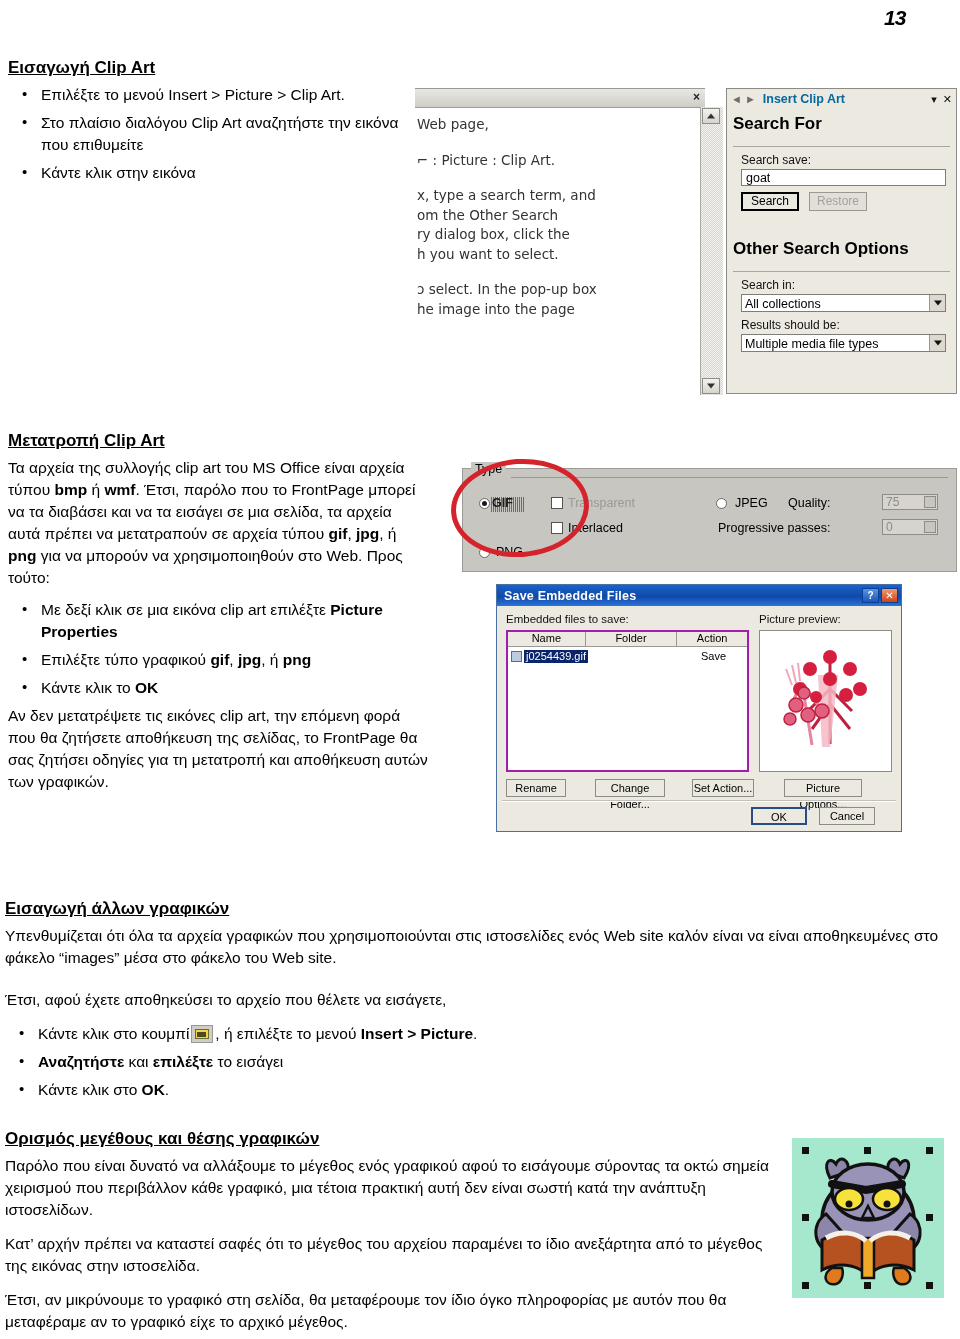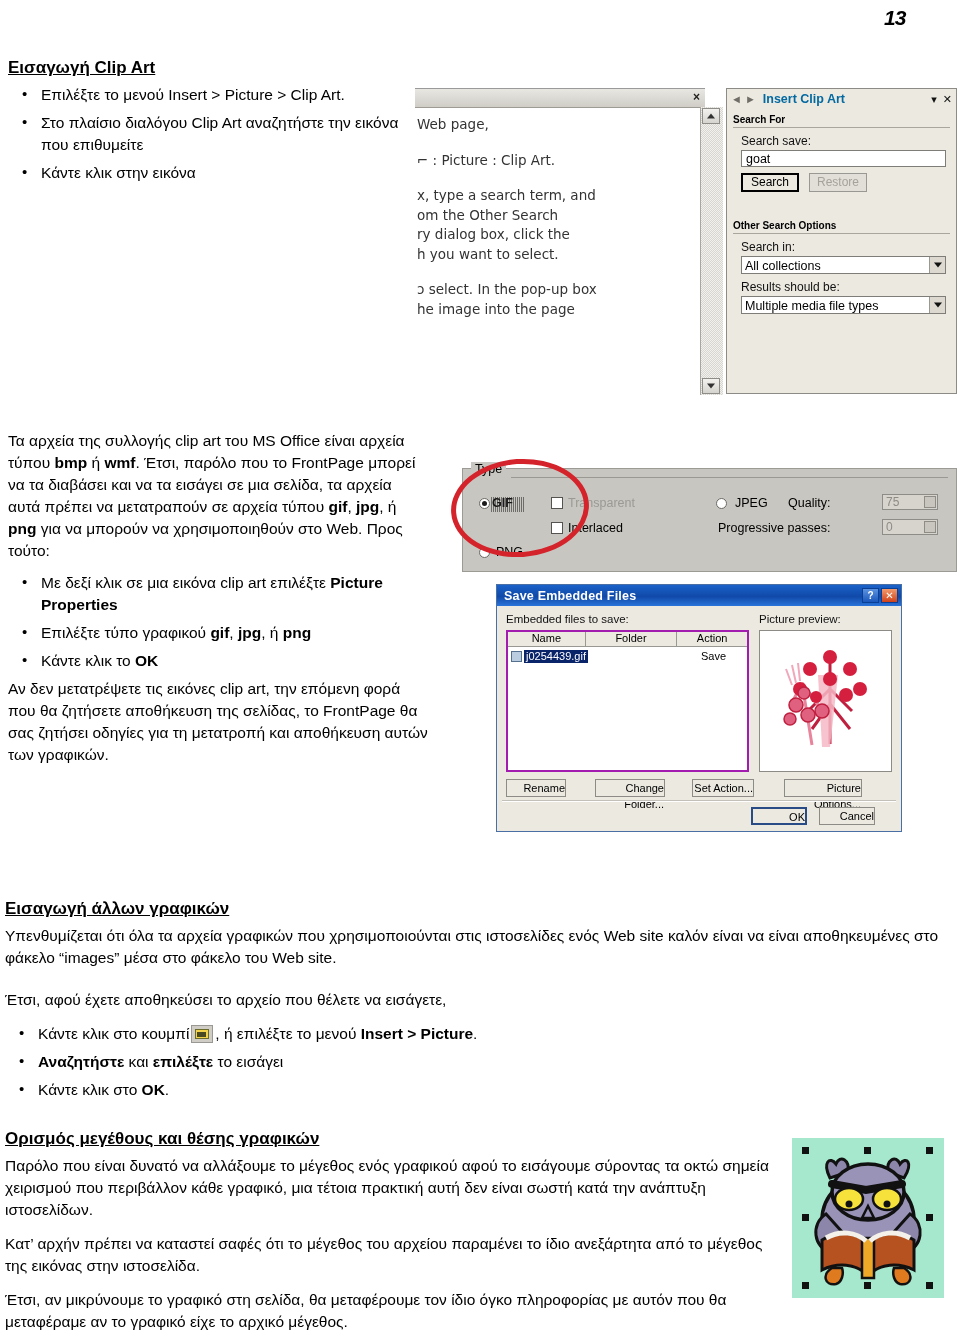--- a/index.html
+++ b/index.html
@@ -49,21 +49,21 @@
   #sb-up .sb-arrow{border-bottom:5px solid #333;}
   #sb-down .sb-arrow{border-top:5px solid #333;}
 
   
   #clipart-pane{position:absolute;left:311px;top:0;width:231px;height:306px;
     background:#ece9e1;border:1px solid #8d8b85;box-sizing:border-box;}
   #cp-title{position:relative;height:20px;background:#ece9e1;display:flex;align-items:center;padding:0 4px;}
   .cp-nav{font-size:11px;color:#6f6d66;margin-right:3px;}
   #cp-title-text{font-size:12.5px;font-weight:bold;color:#0369a1;margin-left:4px;flex:1;}
   .cp-t-btn{font-size:11px;color:#111;margin-left:6px;font-weight:bold;}
-  .cp-h{font-size:10px;font-weight:bold;margin:5px 6px 0 6px;border-bottom:1px solid #a9a69e;padding-bottom:2px;}
+  .cp-h{font-size:17px;font-weight:bold;margin:5px 6px 0 6px;border-bottom:1px solid #a9a69e;padding-bottom:12px;}
   .cp-l{font-size:12px;margin:6px 0 2px 14px;color:#111;}
   .cp-input{margin:0 10px 0 14px;height:17px;background:#fff;border:1px solid #7f7d77;
     font-size:12.5px;padding:0 4px;line-height:17px;box-sizing:border-box;}
   .cp-btnrow{margin:6px 0 0 14px;display:flex;gap:10px;}
   .cp-btn{min-width:58px;height:19px;line-height:17px;text-align:center;font-size:12px;
     background:#e2dfd8;border:1px solid #9a9892;box-sizing:border-box;}
   .cp-btn.primary{border:2px solid #000;background:#ece9e1;line-height:15px;}
   .cp-btn.disabled{color:#a5a29b;}
   .cp-sel{margin:0 10px 0 14px;height:18px;background:#fff;border:1px solid #7f7d77;
     font-size:12.5px;padding:0 3px;line-height:18px;box-sizing:border-box;position:relative;}
@@ -105,21 +105,21 @@
   .se-lab{position:absolute;font-size:11.5px;color:#111;}
   #se-list{position:absolute;left:9px;top:45px;width:243px;height:142px;background:#fff;border:2px solid #a21caf;box-sizing:border-box;}
   #se-head{display:flex;height:14px;background:#ece9e1;border-bottom:1px solid #9a9892;}
   .se-col{font-size:11px;border-right:1px solid #9a9892;line-height:13px;text-align:center;box-sizing:border-box;}
   #se-row{display:flex;align-items:center;height:14px;margin-top:2px;}
   #se-fname{background:#0a246a;color:#fff;font-size:11px;padding:0 2px;line-height:13px;}
   #se-ficon{width:11px;height:11px;margin:0 2px 0 3px;background:#b9cce0;border:1px solid #53708f;box-sizing:border-box;}
   #se-action{position:absolute;left:193px;font-size:11px;}
   #se-preview{position:absolute;left:262px;top:45px;width:133px;height:142px;background:#fff;border:1px solid #8d8b85;box-sizing:border-box;}
   .se-btn{position:absolute;height:18px;background:#ece9e1;border:1px solid #8d8b85;box-sizing:border-box;
-    font-size:11px;text-align:right;line-height:16px;}
+    font-size:11px;text-align:center;line-height:16px;}
   #se-sep{position:absolute;left:5px;right:5px;top:215px;height:1px;background:#c3c0b9;border-bottom:1px solid #fff;}
 
   
   .inline-icon{display:inline-block;width:22px;height:18px;vertical-align:-4px;margin:0 2px;
     background:#cfcdc6;border:1px solid #9a9892;position:relative;box-sizing:border-box;}
   .inline-icon .pic{position:absolute;left:3px;top:3px;right:3px;bottom:3px;background:#f2d34a;border:1px solid #6b6b2a;}
   .inline-icon .pic:after{content:"";position:absolute;left:1px;bottom:1px;width:9px;height:5px;background:#4a4a22;}
 
   
   #owl-wrap{position:absolute;left:792px;top:1138px;width:152px;height:160px;background:#a6e8cd;}
@@ -197,20 +197,21 @@
       <div class="cp-sel">
         <span>Multiple media file types</span>
         <span class="arrowbox">
             <i></i>
           </span>
       </div>
     </div>
   </div>
 
   <div id="convert-block">
+    <div class="h-sec">Μετατροπή Clip Art</div>
     <p class="para"><span>Τα αρχεία της συλλογής clip art του MS Office είναι αρχεία τύπου </span><b>bmp</b><span> ή </span><b>wmf</b><span>. Έτσι, παρόλο που το FrontPage μπορεί να τα διαβάσει και να τα εισάγει σε μια σελίδα, τα αρχεία αυτά πρέπει να μετατραπούν σε αρχεία τύπου </span><b>gif</b><span>, </span><b>jpg</b><span>, ή </span><b>png</b><span> για να μπορούν να χρησιμοποιηθούν στο Web. Προς τούτο:</span></p>
 
     <ul class="bl" style="margin-top:10px">
       <li><span>Με δεξί κλικ σε μια εικόνα clip art επιλέξτε </span><b>Picture Properties</b></li>
       <li><span>Επιλέξτε τύπο γραφικού </span><b>gif</b><span>, </span><b>jpg</b><span>, ή </span><b>png</b></li>
       <li><span>Κάντε κλικ το </span><b>OK</b></li>
     </ul>
 
     <p class="para">Αν δεν μετατρέψετε τις εικόνες clip art, την επόμενη φορά που θα ζητήσετε αποθήκευση της σελίδας, το FrontPage θα σας ζητήσει οδηγίες για τη μετατροπή και αποθήκευση αυτών των γραφικών.</p>
   </div>

